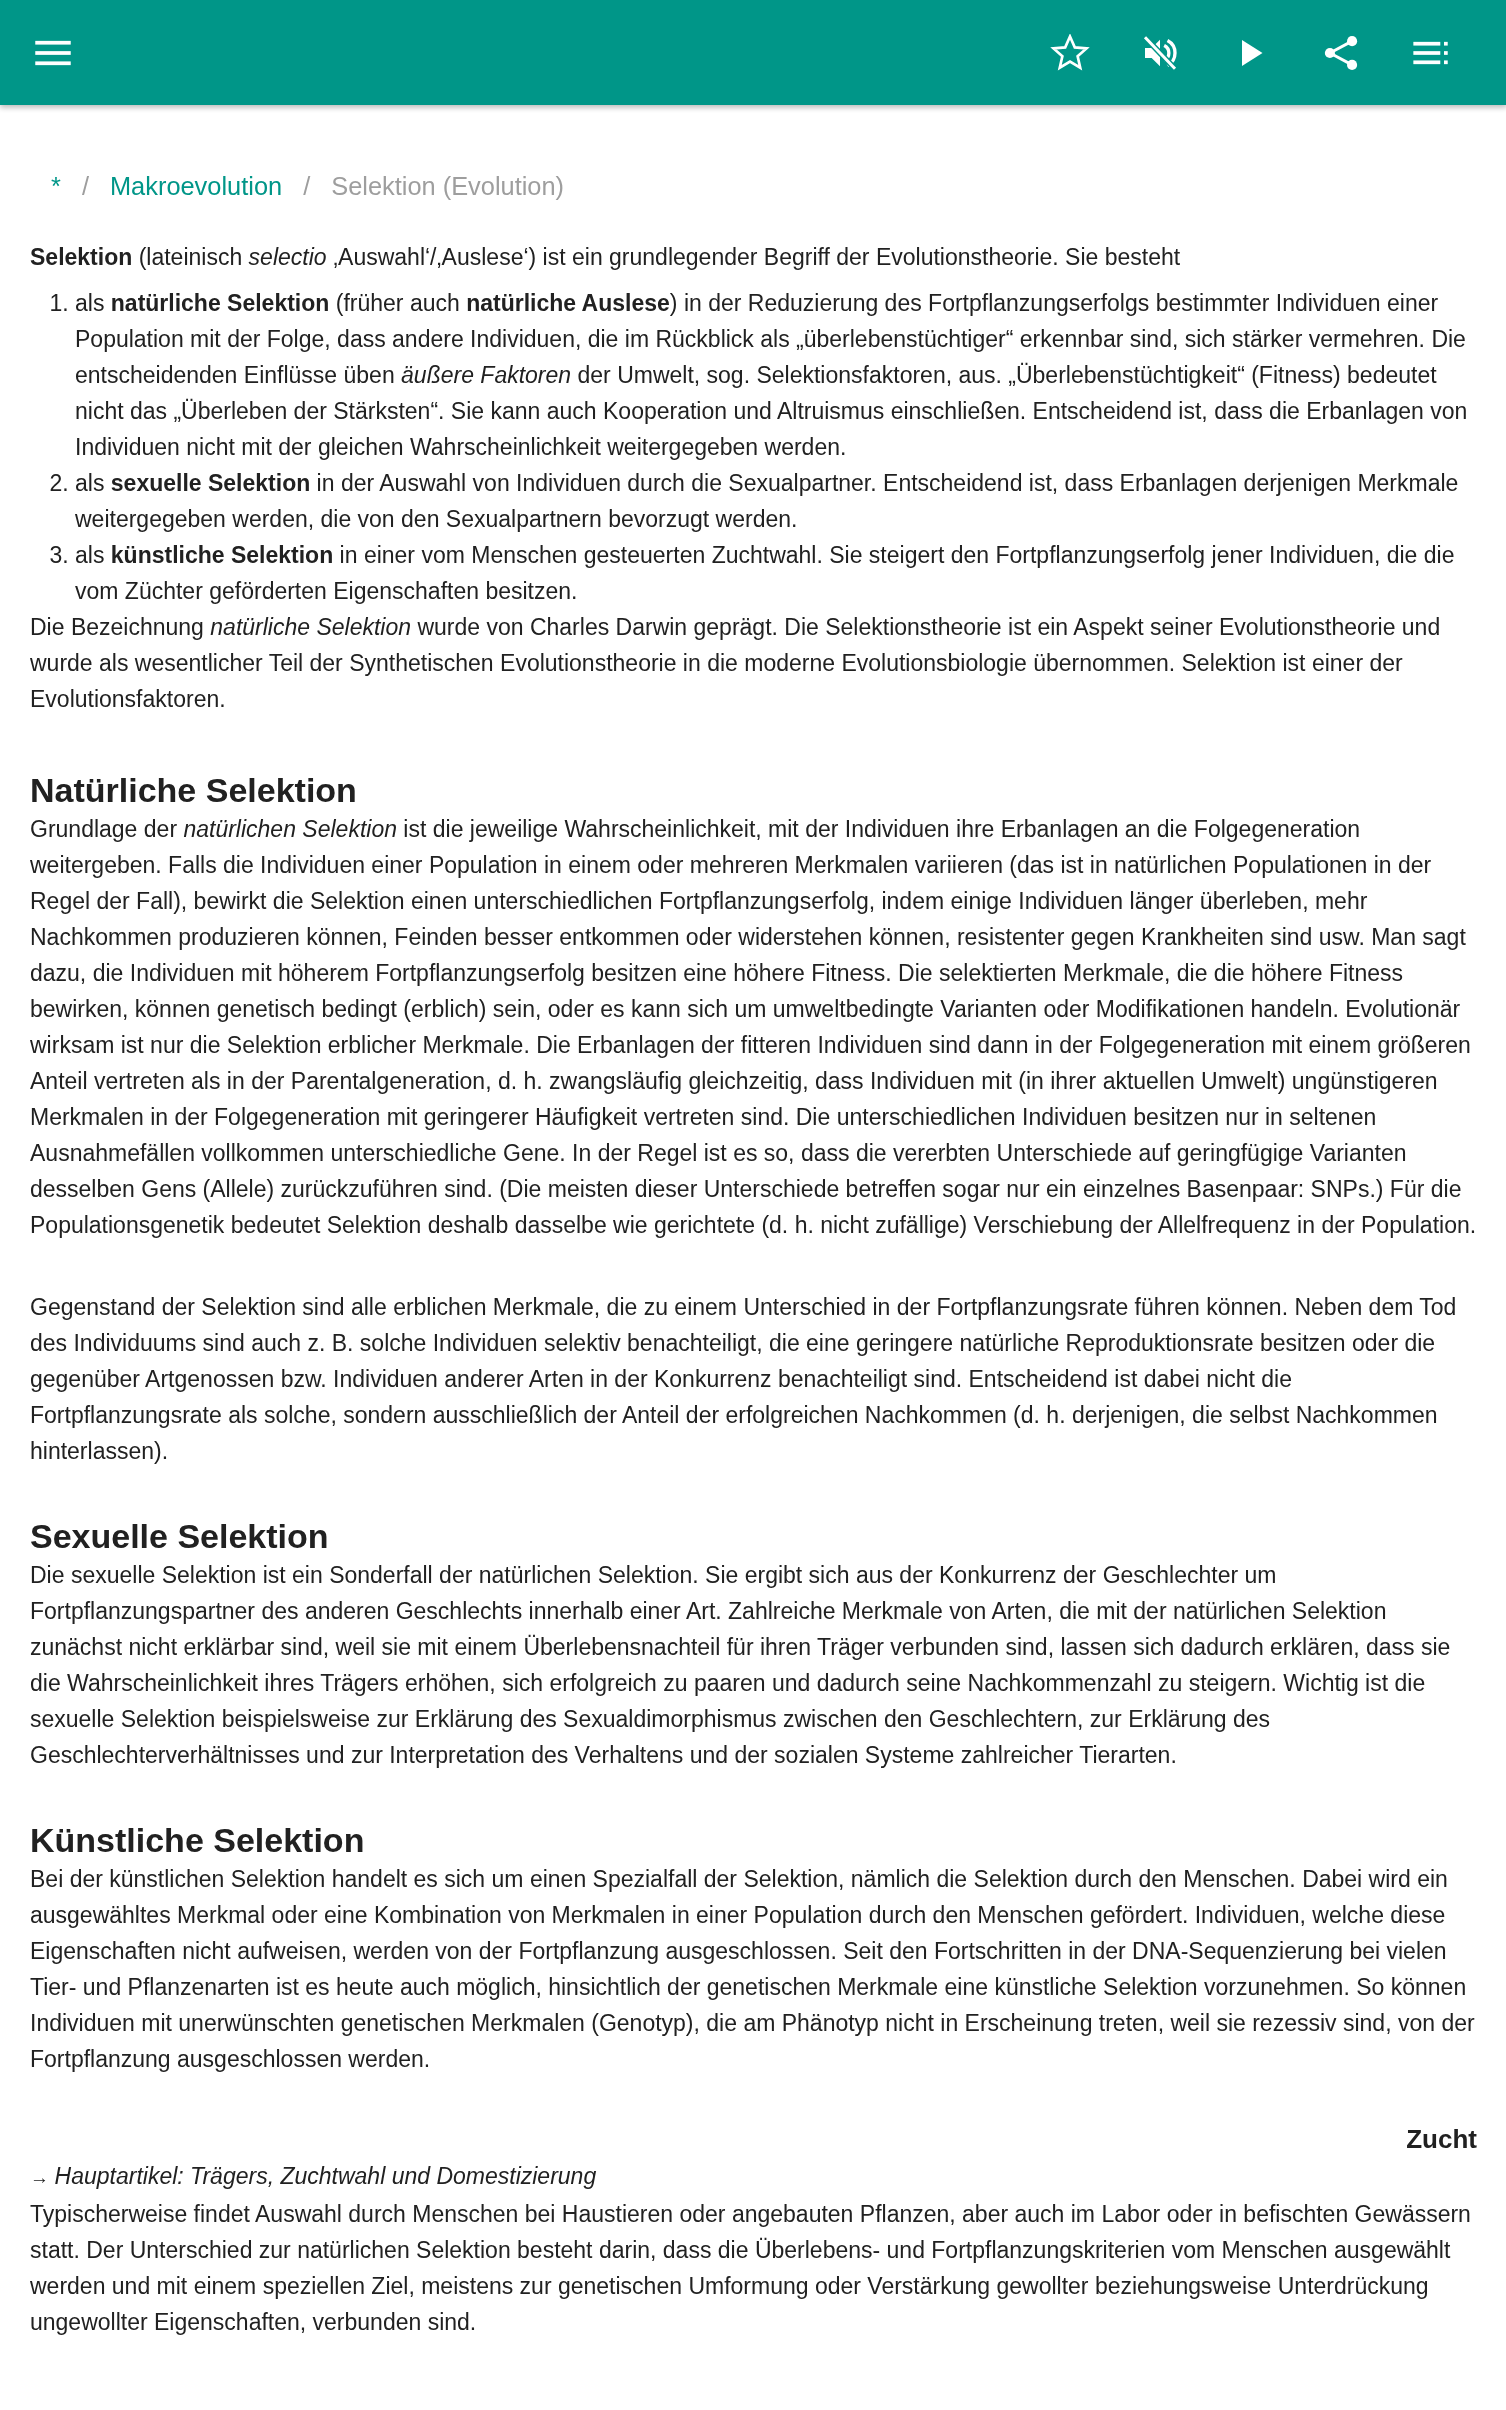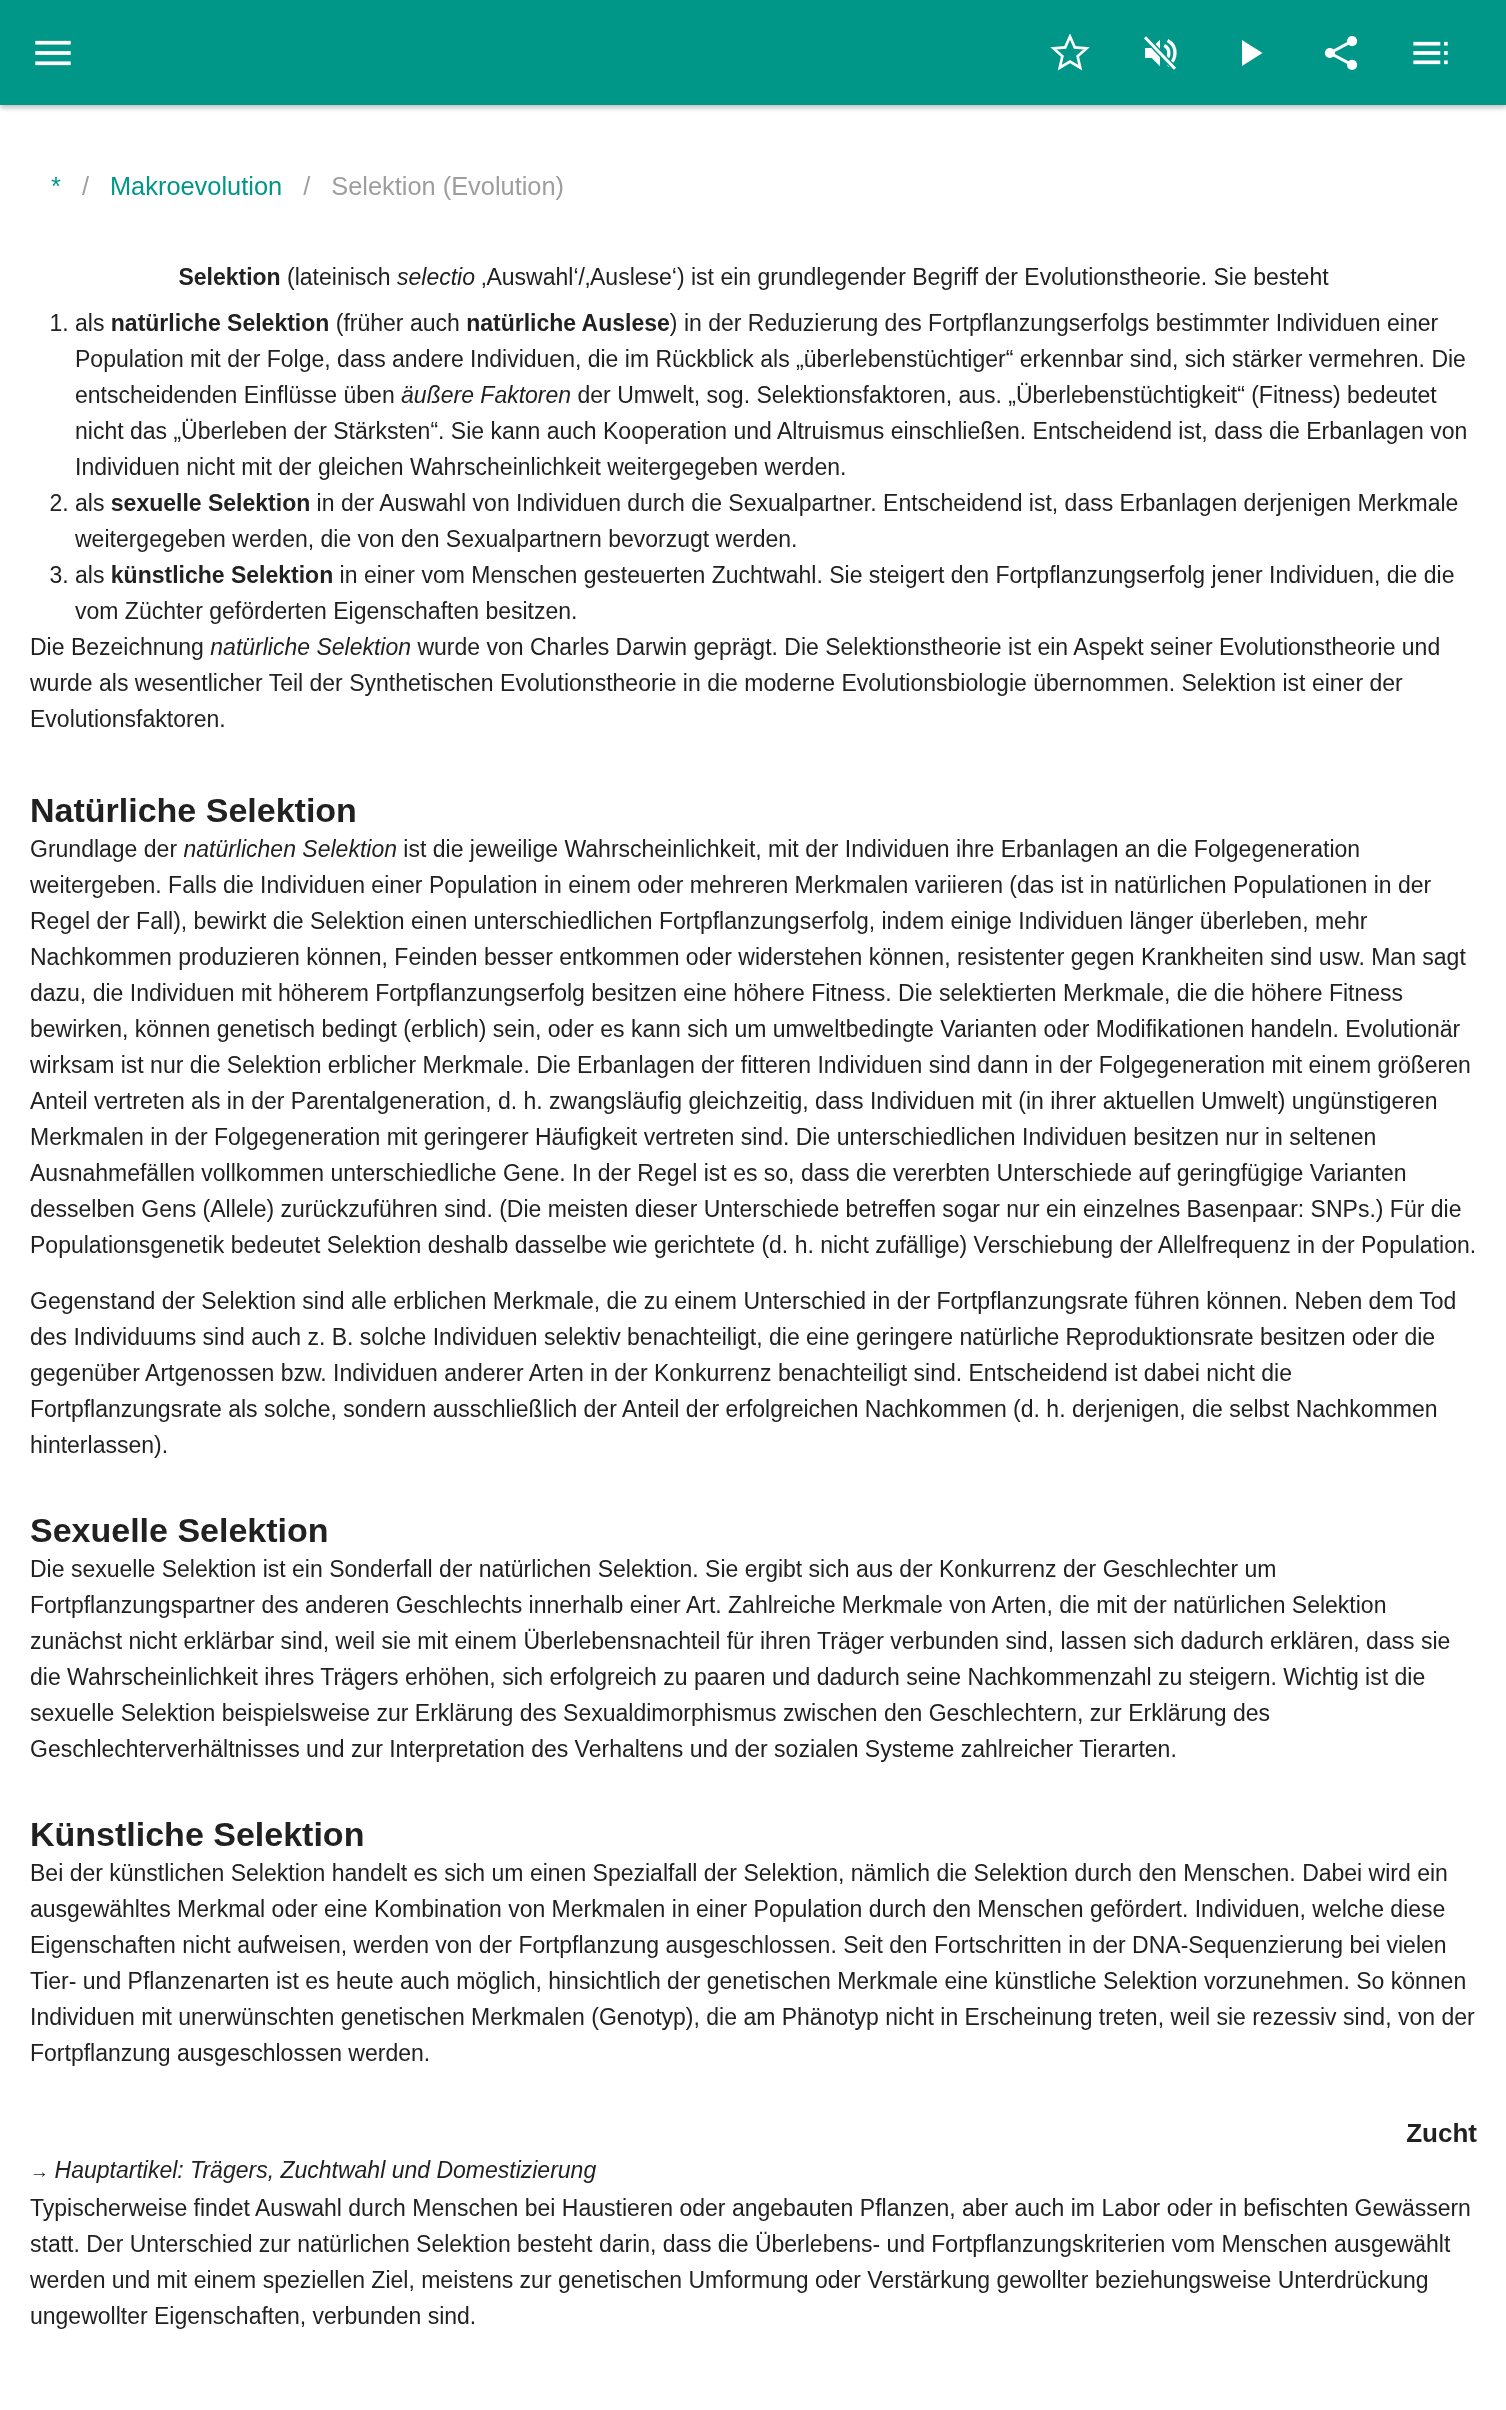--- a/index.html
+++ b/index.html
@@ -49,21 +49,21 @@
       white-space: nowrap;
     }
     .breadcrumb .crumb-link { color: #009688; cursor: pointer; }
     .breadcrumb .sep { color: #9e9e9e; margin: 0 21px; }
     .breadcrumb .crumb-current { color: #9e9e9e; }
     .text {
       font-size: 23px;
       line-height: 36px;
       color: #212121;
     }
-    .intro { margin-top: 56px; text-align: center; }
+    .intro { margin-top: 36px; }
     ol.sel-list {
       margin-top: 10px;
       padding-left: 45px;
     }
     ol.sel-list li { padding-left: 0; }
     h2 {
       font-size: 34px;
       font-weight: bold;
       line-height: 41px;
       color: #212121;
@@ -77,21 +77,21 @@
       margin-top: 26px;
       text-align: right;
     }
     .mainarticle {
       font-style: italic;
       font-size: 23px;
       line-height: 36px;
     }
     .mainarticle .arrow { font-style: normal; font-size: 19px; margin-right: 5.6px; }
     .mainarticle .ma-link { cursor: pointer; }
-    .para2 { margin-top: 20px; }
+    .para2 { margin-top: 46px; }
     b { font-weight: bold; }
     i { font-style: italic; }
   </style>
 </head>
 <body>
 
 <div class="appbar">
   <div class="icon-btn" style="left:19px;">
     <span>
       <svg width="36" height="28" viewBox="0 0 38 30">

